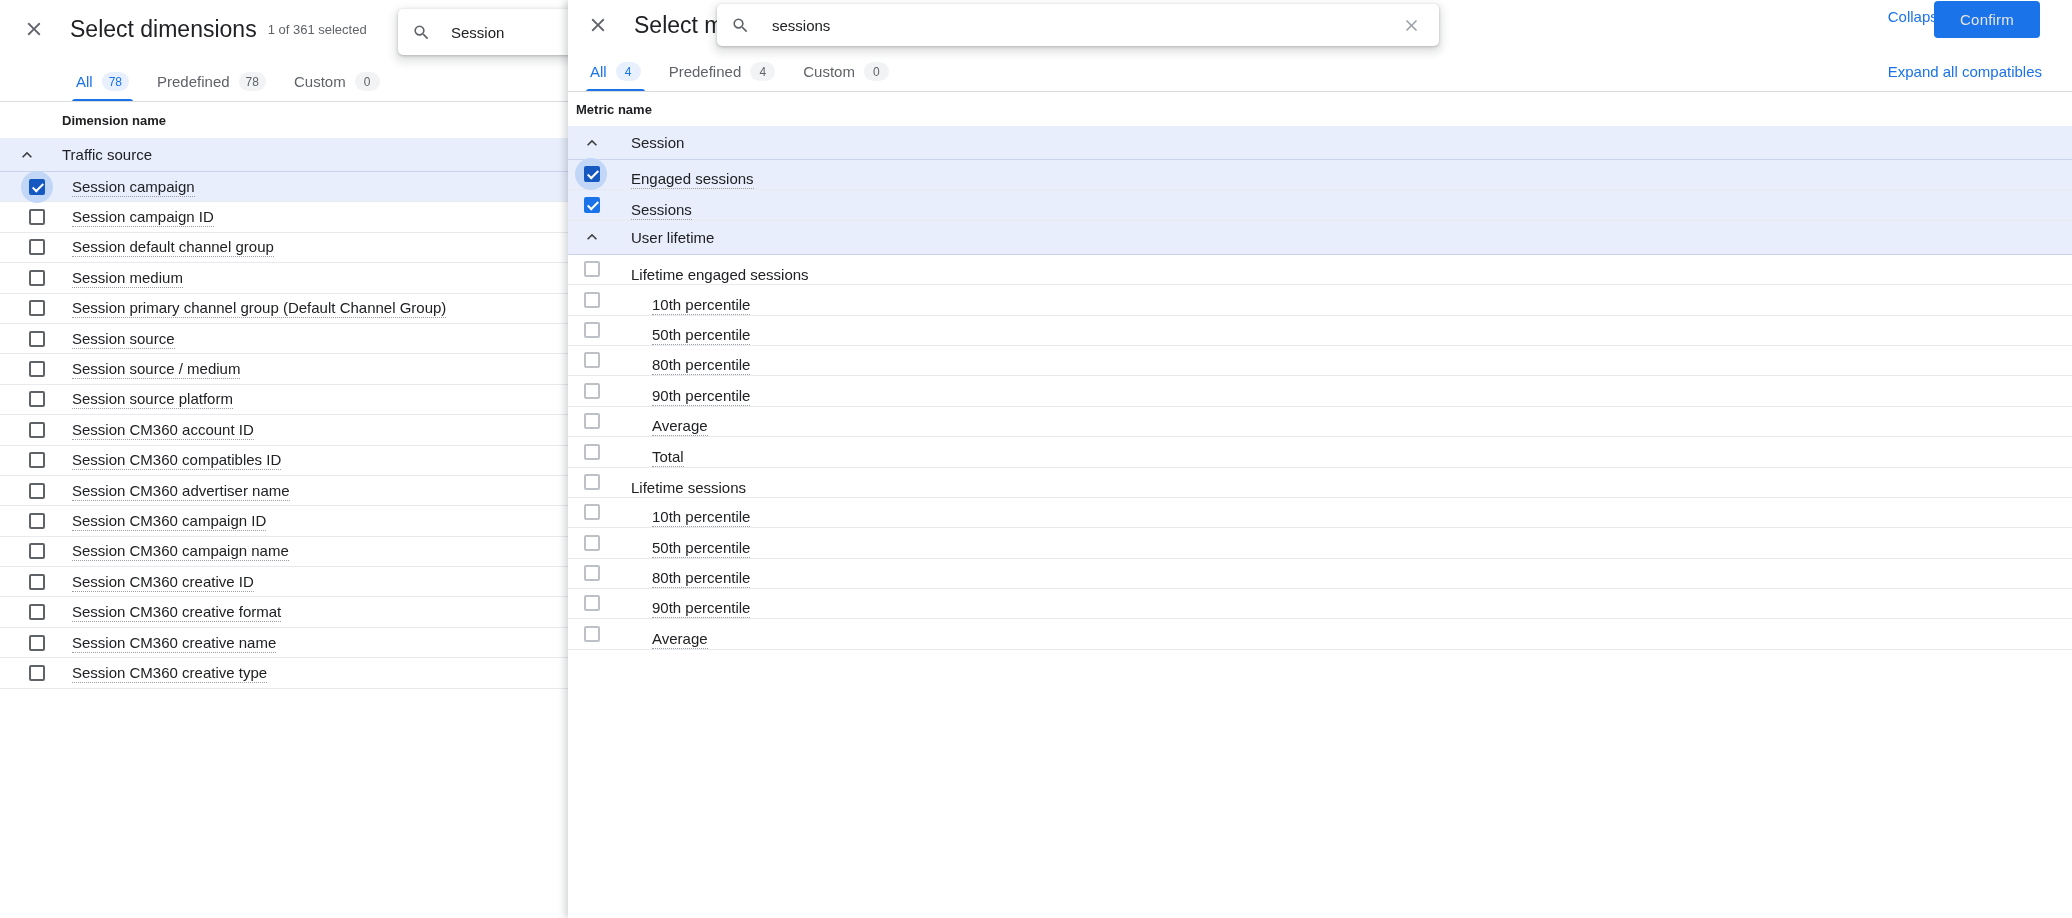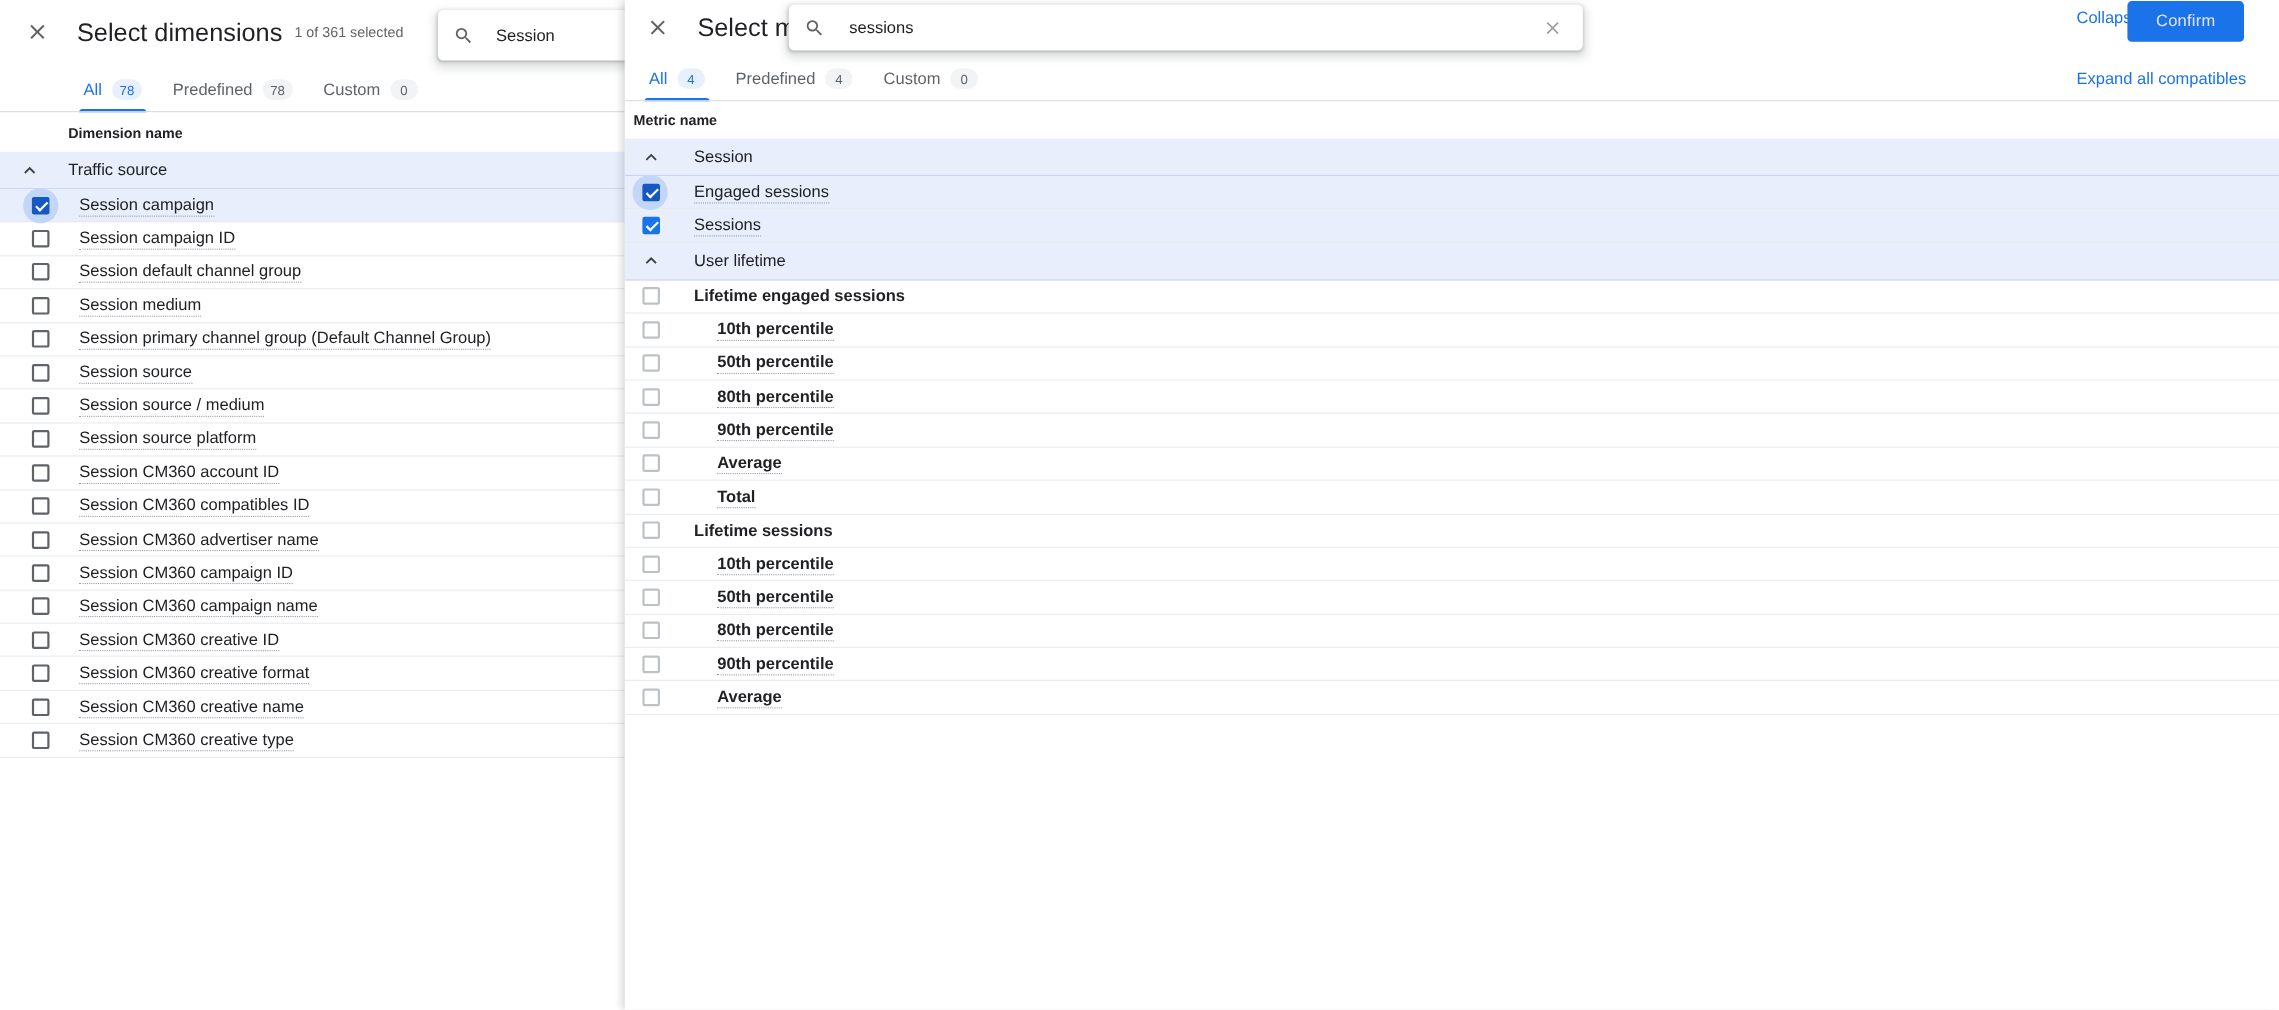--- a/index.html
+++ b/index.html
@@ -316,31 +316,31 @@
     display: flex; align-items: center; justify-content: center;
     flex: none;
   }
   .met-group-row .g-label {
     font-size: 15px;
     color: #202124;
     margin-left: 21px;
   }
   .met-item-row {
     display: flex;
-    align-items: center;
+    align-items: flex-end;
     height: 30.4px;
     padding-left: 6px;
     cursor: pointer;
     border-bottom: 1px solid #e8eaed;
   }
   .met-item-row.selected { background: #e8eefc; }
   .met-item-row .cb-wrap { width: 36px; }
   .met-item-row .item-label { margin-left: 21px; }
   .met-item-row.indent .item-label { margin-left: 42px; }
-  .met-item-row.disabled { cursor: default; font-weight: bold; }
+  .met-item-row.disabled { cursor: default; }
 </style>
 </head>
 <body>
 
 <div id="dimensions-panel">
 
   <div class="dim-header">
     <div class="close-btn">
       <svg width="22" height="22" viewBox="0 0 24 24" aria-hidden="true">
         <path d="M19 6.41L17.59 5 12 10.59 6.41 5 5 6.41 10.59 12 5 17.59 6.41 19 12 13.41 17.59 19 19 17.59 13.41 12z" fill="#5f6368"></path>

